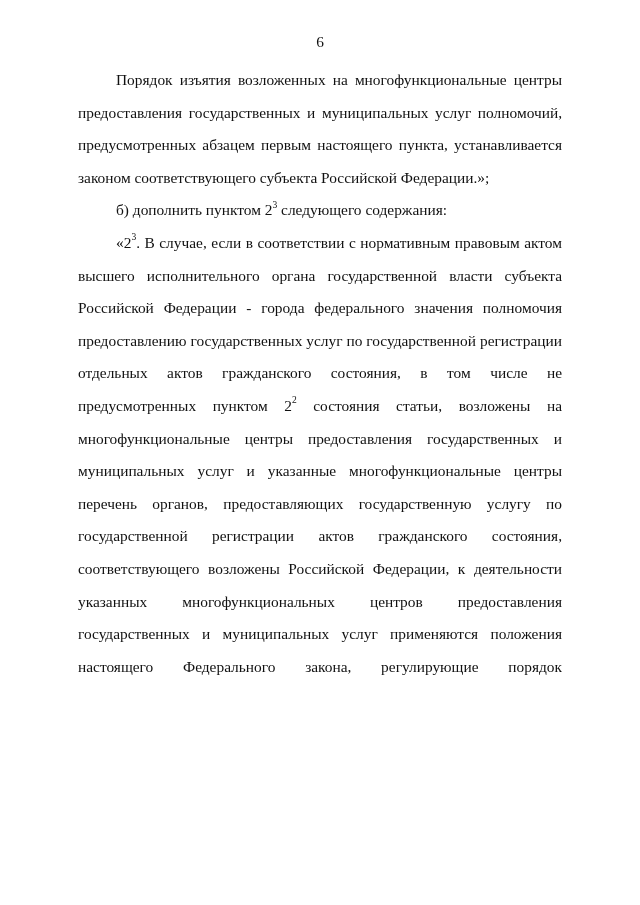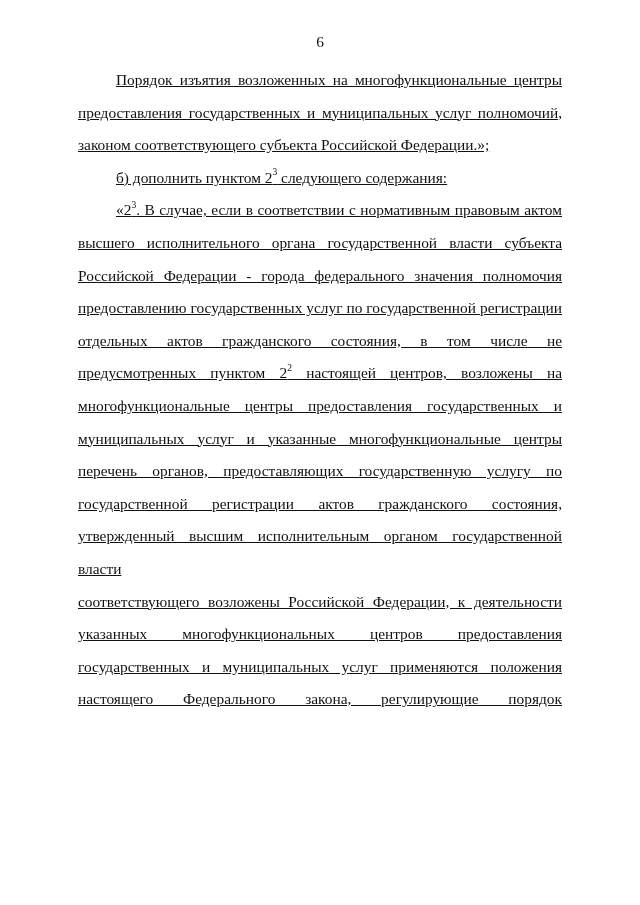--- a/index.html
+++ b/index.html
@@ -20,21 +20,20 @@
     position: absolute;
     top: 33px; left: 0; width: 100%;
     text-align: center;
     font-size: 15.4px;
     line-height: 18px;
   }
   .document-body {
     position: absolute;
     top: 64px; left: 78px;
     width: 484px;
-    text-decoration: underline;
   }
   .paragraph { }
   .line {
     line-height: 32.6px;
     white-space: normal;
   }
   .line.justify {
     text-align: justify;
     text-align-last: justify;
   }
@@ -51,36 +50,36 @@
 </style>
 </head>
 <body>
 
 <div class="page">
   <div class="page-number">6</div>
   <div class="document-body">
       <div class="paragraph">
         <div class="line justify indent"><span>Порядок изъятия возложенных на многофункциональные центры</span></div>
         <div class="line justify"><span>предоставления государственных и муниципальных услуг полномочий,</span></div>
+        <div class="line justify"><span>предусмотренных абзацем первым настоящего пункта, устанавливается</span></div>
         <div class="line"><span>законом соответствующего субъекта Российской Федерации.»;</span></div>
       </div>
       <div class="paragraph">
         <div class="line indent"><span>б) дополнить пунктом 2</span><sup class="sup">3</sup><span> следующего содержания:</span></div>
       </div>
       <div class="paragraph">
         <div class="line justify indent"><span>«2</span><sup class="sup">3</sup><span>. В случае, если в соответствии с нормативным правовым актом</span></div>
         <div class="line justify"><span>высшего исполнительного органа государственной власти субъекта</span></div>
         <div class="line justify"><span>Российской Федерации - города федерального значения полномочия</span></div>
         <div class="line justify"><span>предоставлению государственных услуг по государственной регистрации</span></div>
         <div class="line justify"><span>отдельных актов гражданского состояния, в том числе не</span></div>
-        <div class="line justify"><span>предусмотренных пунктом 2</span><sup class="sup">2</sup><span> настоящей центров, возложены на</span></div>
+        <div class="line justify"><span>предусмотренных пунктом 2</span><sup class="sup">2</sup><span> состояния статьи, возложены на</span></div>
         <div class="line justify"><span>многофункциональные центры предоставления государственных и</span></div>
         <div class="line justify"><span>муниципальных услуг и указанные многофункциональные центры</span></div>
         <div class="line justify"><span>перечень органов, предоставляющих государственную услугу по</span></div>
         <div class="line justify"><span>государственной регистрации актов гражданского состояния,</span></div>
-        <div class="line justify"><span>утвержденный высшим исполнительным органом государственной власти</span></div>
         <div class="line justify"><span>соответствующего возложены Российской Федерации, к деятельности</span></div>
         <div class="line justify"><span>указанных многофункциональных центров предоставления</span></div>
         <div class="line justify"><span>государственных и муниципальных услуг применяются положения</span></div>
         <div class="line justify"><span>настоящего Федерального закона, регулирующие порядок</span></div>
       </div>
     </div>
 </div>
 
 </body></html>

